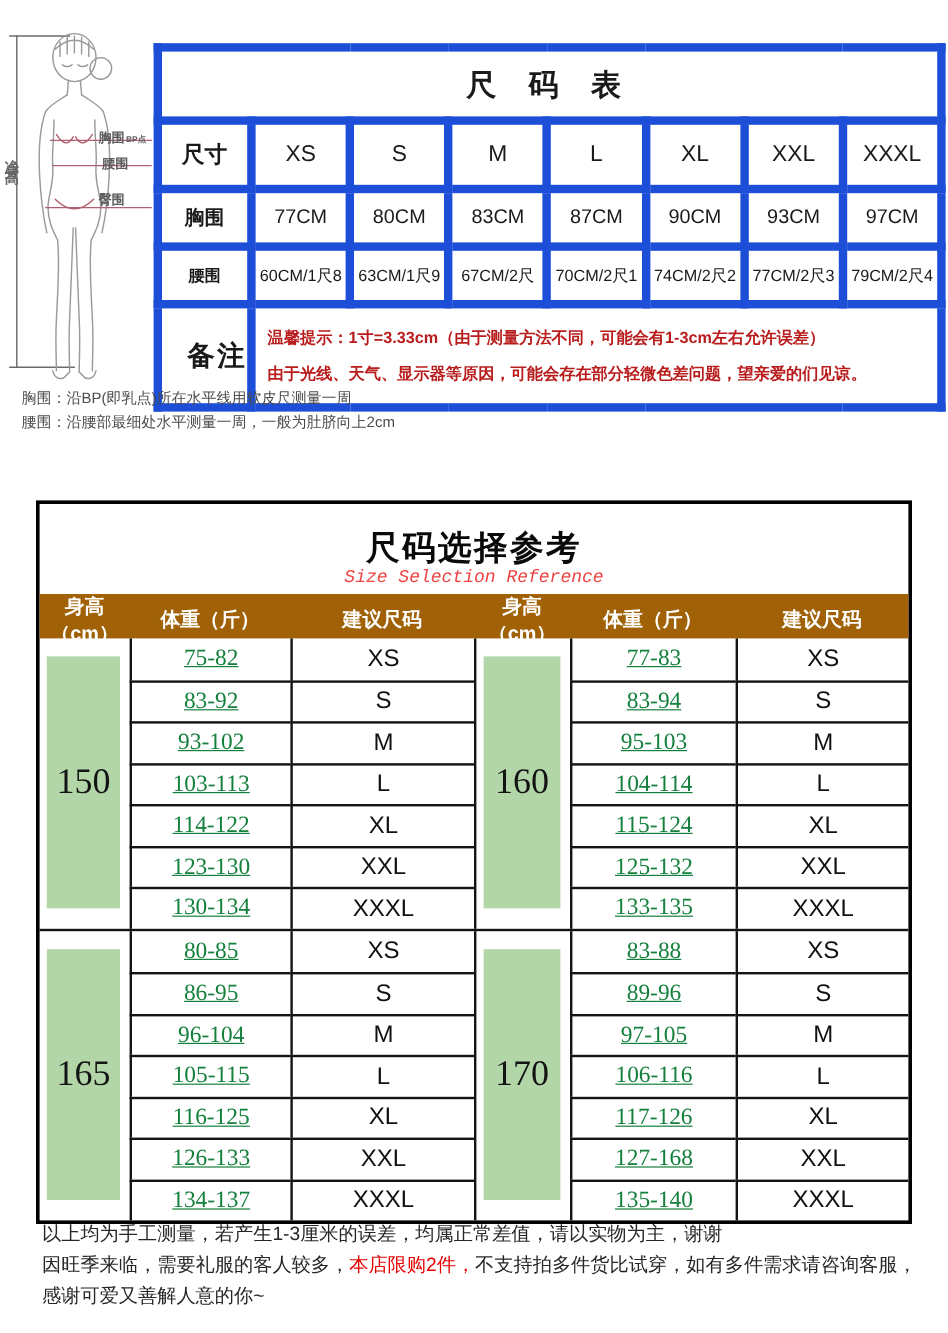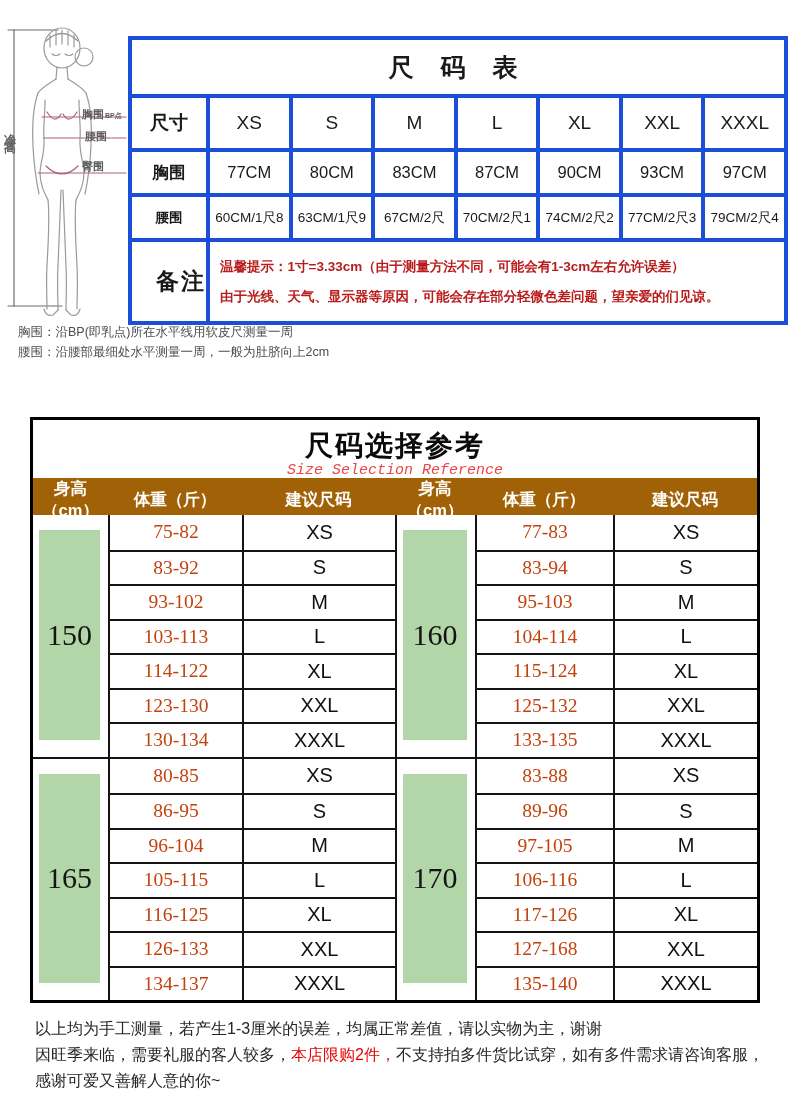--- a/index.html
+++ b/index.html
@@ -14,50 +14,50 @@
   .fig-label .bp{font-size:7px;font-weight:bold;margin-left:1px;}
   .fig-label.bust{left:82px;top:99px;}
   .fig-label.waist{left:85px;top:121px;}
   .fig-label.hip{left:82px;top:151px;}
   .fig-label.hgt{left:1px;top:115px;writing-mode:vertical-rl;letter-spacing:4px;font-size:12px;color:#666;}
   
   .size-table{
     position:absolute;left:128px;top:36px;width:660px;border-collapse:collapse;table-layout:fixed;
     background:#fff;
   }
-  .size-table td{border:4px solid #1d4ed8;text-align:center;vertical-align:middle;padding:0;color:#1a1a1a;}
+  .size-table td{border:7px solid #1d4ed8;text-align:center;vertical-align:middle;padding:0;color:#1a1a1a;}
   .size-table .title-cell{height:54px;font-size:25px;font-weight:bold;letter-spacing:10px;}
   .size-table .row-size td{height:50px;font-size:19px;}
   .size-table .row-bust td{height:41px;font-size:16.5px;}
   .size-table .row-waist td{height:41px;font-size:13.5px;}
   .size-table .rh{font-weight:bold;font-size:20px;}
   .size-table .row-remark td{height:79px;}
   .size-table .rh-big{font-size:23px;font-weight:bold;letter-spacing:2px;text-align:right;}
   .remark-body{text-align:left;padding-left:10px;font-size:13.5px;font-weight:600;color:#b91c1c;line-height:2.15;}
   
   .measure-notes{position:absolute;left:18px;top:322px;font-size:12.5px;color:#4c4c4c;line-height:1.6;}
   
   .sel-table{position:absolute;left:30px;top:417px;width:730px;box-sizing:border-box;border:3px solid #000;background:#fff;}
-  .sel-titlebox{height:58px;text-align:center;padding-top:11px;box-sizing:border-box;}
+  .sel-titlebox{height:75px;text-align:center;padding-top:22px;box-sizing:border-box;}
   .sel-title{font-size:28px;font-weight:bold;letter-spacing:2px;color:#0a0a0a;line-height:1.1;}
   .sel-subtitle{font-family:Liberation Mono, monospace;font-style:italic;font-size:15px;color:#ef4444;}
   .sel-header{display:grid;grid-template-columns:75px 134px 153px 80px 138px 144px;background:#a16207;height:37px;align-items:center;}
   .sel-header span{color:#fff;font-size:16.5px;font-weight:bold;text-align:center;}
   .sel-body{display:flex;}
   .half{width:362px;display:flex;flex-direction:column;}
   .group{display:grid;grid-auto-rows:34.5px;}
   .half-l .group{grid-template-columns:75px 134px 153px;}
   .half-r .group{grid-template-columns:80px 138px 144px;}
   .group + .group{border-top:2px solid #141414;}
   .hcell{grid-row:1 / span 7;grid-column:1;display:flex;}
   .half-r .hcell{border-left:2px solid #141414;}
   .green{flex:1;margin:15px 8px 17px 6px;background:var(--green,#b2d6a8);display:flex;align-items:center;justify-content:center;
          font-family:"Liberation Serif",serif;font-size:30px;color:#141414;}
   .wcell,.scell{display:flex;align-items:center;justify-content:center;border-left:2px solid #141414;}
-  .wcell{font-family:"Liberation Serif",serif;font-size:19.5px;color:#c2410c;}
+  .wcell{font-family:"Liberation Serif",serif;font-size:19.5px;color:#15803d;text-decoration:underline;}
   .scell{font-size:20px;color:#111;}
   .wcell:not(.fr),.scell:not(.fr){border-top:2px solid #141414;}
   
   .footer-notes{position:absolute;left:35px;top:1016px;font-size:16px;color:#262626;line-height:1.62;white-space:nowrap;}
   .footer-notes .red{color:var(--red,#e60000);}
 </style>
 </head>
 <body>
 
 <div class="figure-area">

